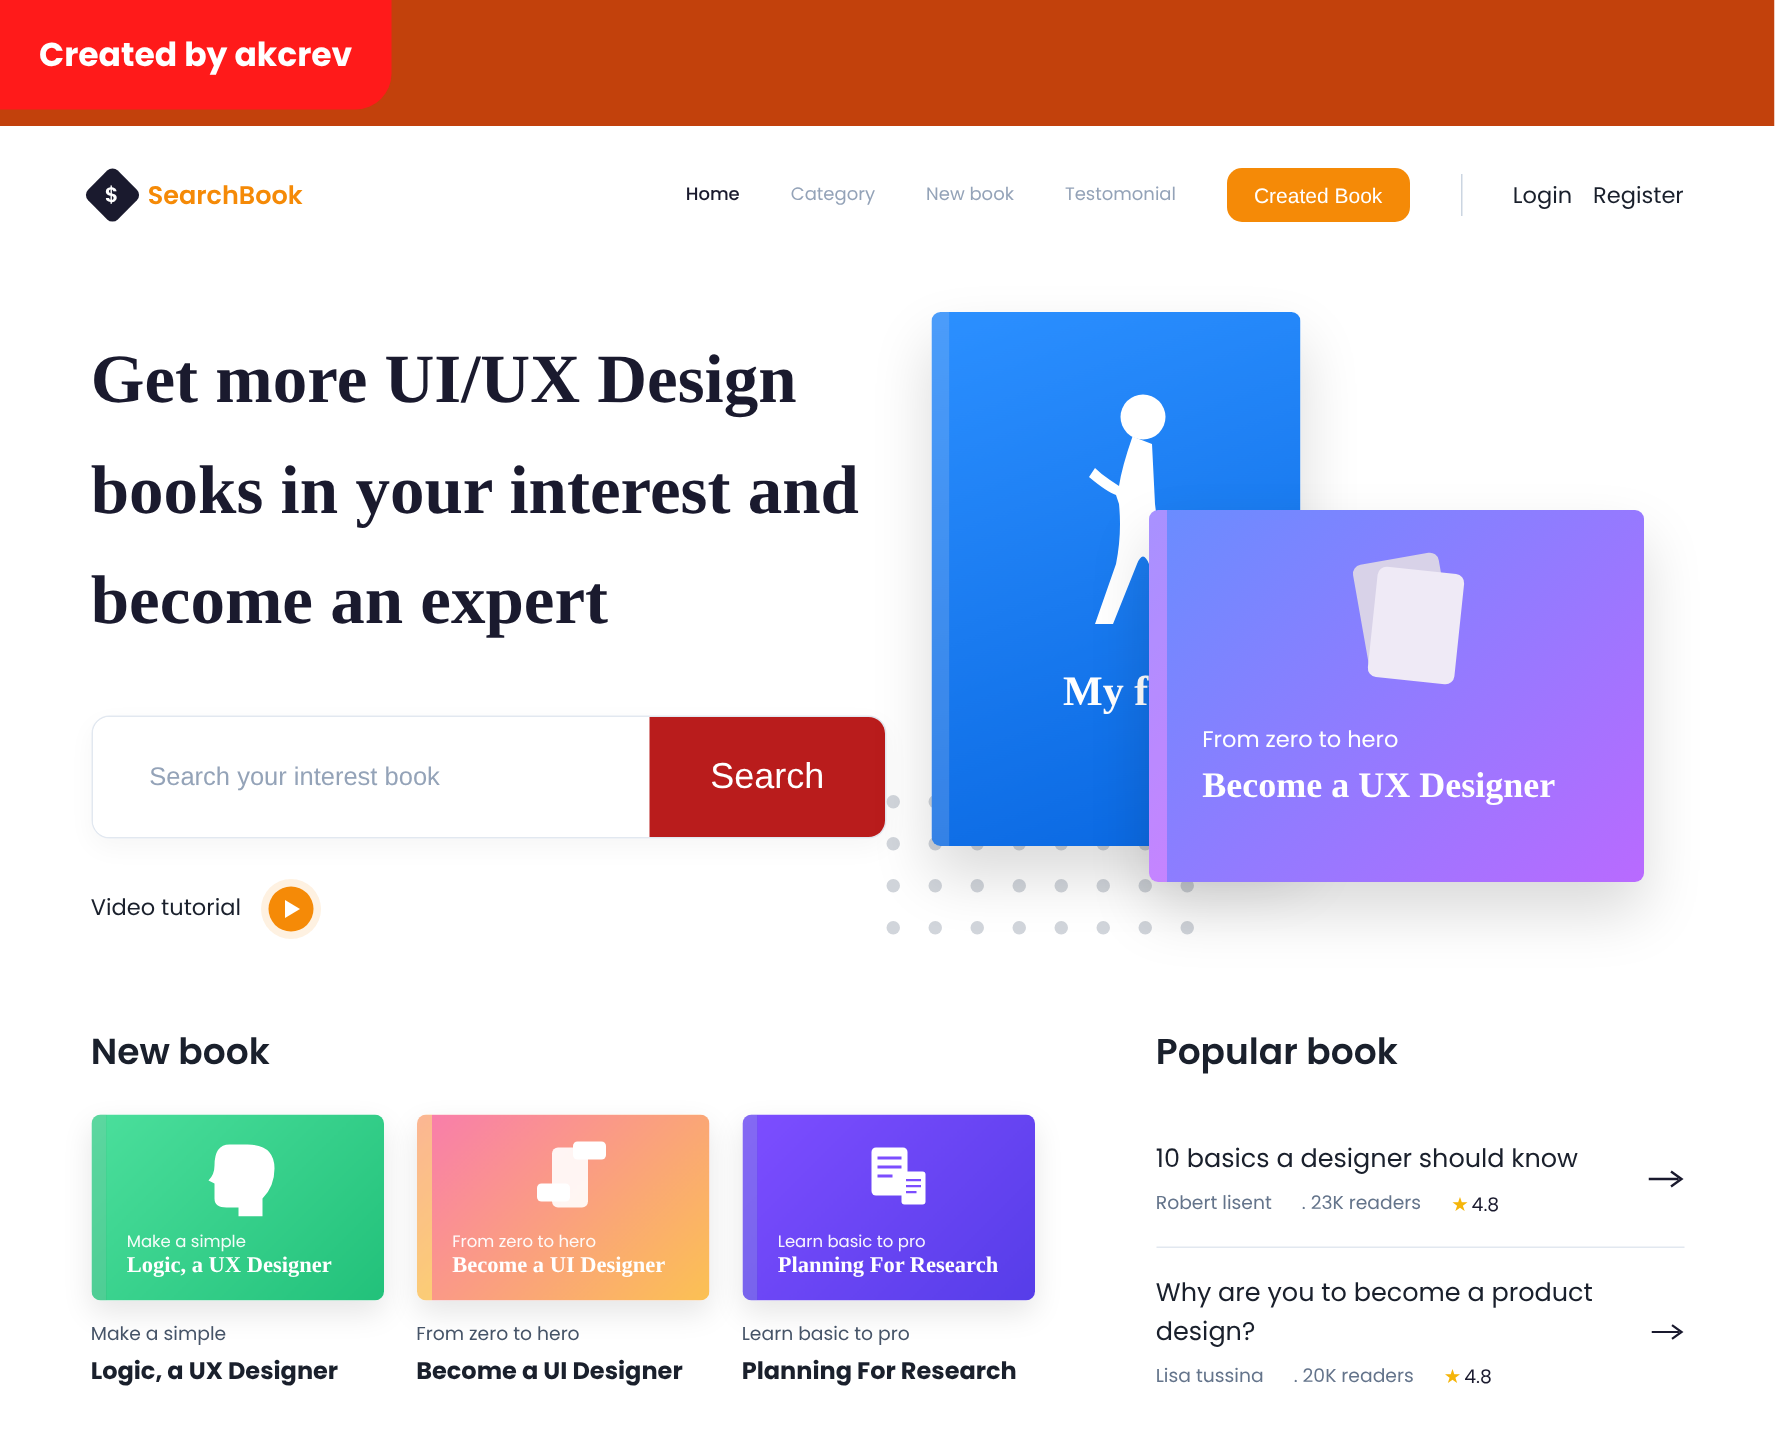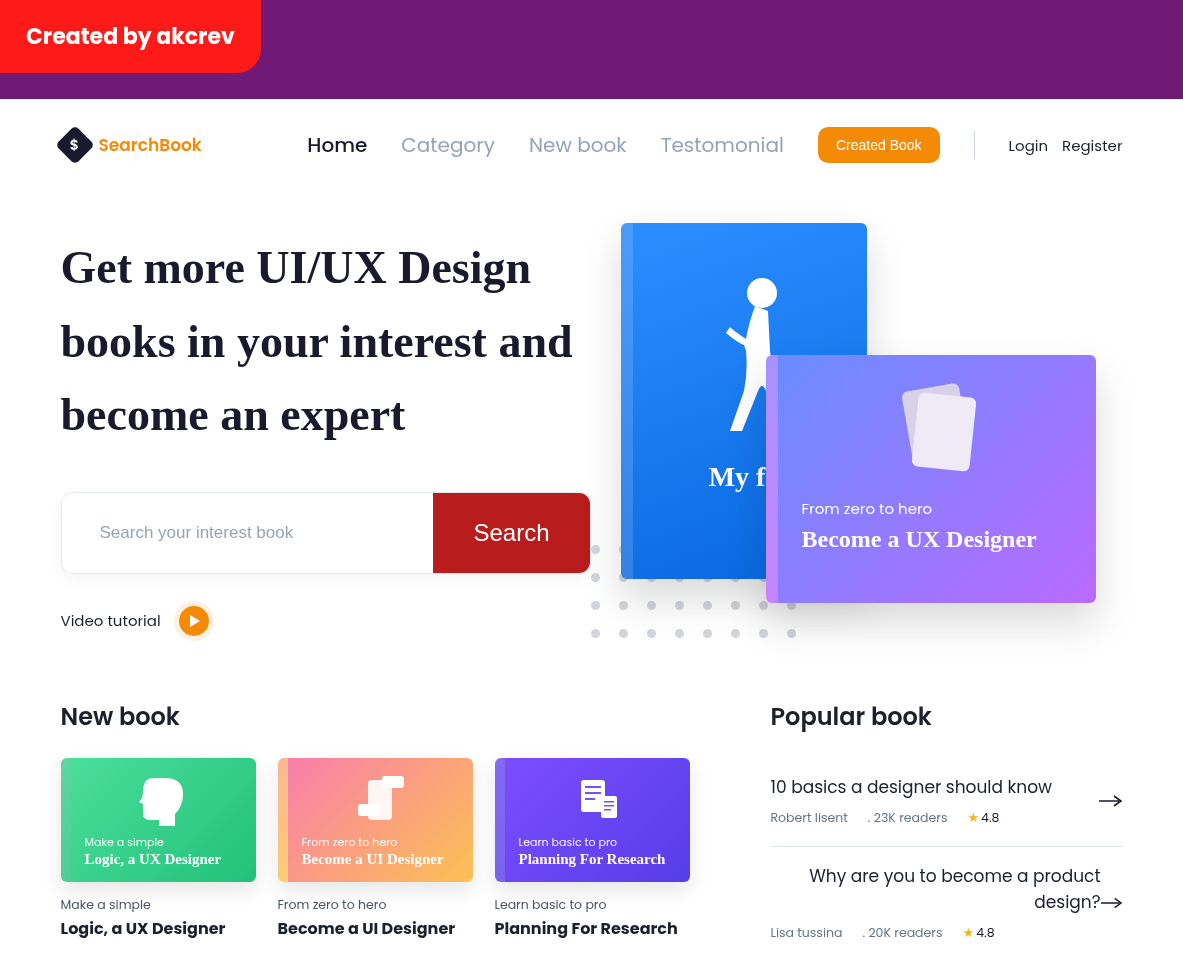--- a/index.html
+++ b/index.html
@@ -1,26 +1,26 @@
 <!DOCTYPE html>
 <html><head>
 <meta charset="utf-8">
 <style>
 * { margin:0; padding:0; box-sizing:border-box; }
 body { font-family: 'Poppins', -apple-system, BlinkMacSystemFont, sans-serif; color:#1a202c; background:#fff; }
-.black-banner { background:#701a75; height:99px; position:relative; }
+.black-banner { background:#c2410c; height:84px; position:relative; }
 .badge { position:absolute; top:0; left:0; background:#ff1a1a; color:#fff; font-weight:700; font-size:22px; padding:20px 26px; border-radius:0 0 24px 0; }
 .page { max-width:1070px; margin:0 auto; padding:0 4px; }
 .nav { display:flex; align-items:center; padding:28px 0 0; gap:28px; }
 .logo { display:flex; align-items:center; gap:10px; }
 .logo-icon { width:28px; height:28px; background:#1a1a2e; transform:rotate(45deg); border-radius:5px; display:flex; align-items:center; justify-content:center; }
 .logo-icon span { transform:rotate(-45deg); color:#fff; font-size:14px; font-weight:600; }
 .logo-text { color:#f58a07; font-weight:600; font-size:17px; }
 .nav-links { display:flex; gap:34px; margin-left:auto; align-items:center; }
-.nav-link { color:#94a3b8; font-size:20px; cursor:pointer; }
+.nav-link { color:#94a3b8; font-size:12px; cursor:pointer; }
 .nav-link.active { color:#1a1a2e; font-weight:500; }
 .borrow-btn { background:#f58a07; color:#fff; border:none; border-radius:10px; padding:10px 18px; font-size:14px; font-weight:500; cursor:pointer; }
 .divider { width:1px; height:28px; background:#cbd5e1; }
 .auth { display:flex; gap:14px; align-items:flex-end; }
 .auth span { font-size:15px; cursor:pointer; }
 
 .hero { display:flex; padding-top:68px; }
 .hero-left { flex:0 0 530px; }
 .hero-title { font-family:'Georgia', serif; font-size:46px; font-weight:700; line-height:1.6; color:#1a1a2e; }
 .searchbar { display:flex; margin-top:40px; border:1px solid #e2e8f0; border-radius:12px; overflow:hidden; height:82px; box-shadow:0 6px 18px rgba(0,0,0,0.04); }
@@ -53,21 +53,21 @@
 .cover-pink { background:linear-gradient(135deg,#f97eaa,#fbc153); }
 .cover-purple { background:linear-gradient(135deg,#7c4dff,#563de8); }
 .cover-sub { color:#fff; font-size:11px; opacity:0.95; }
 .cover-title { color:#fff; font-family:Georgia,serif; font-weight:700; font-size:15px; }
 .cover-icon { position:absolute; top:16px; left:50%; transform:translateX(-50%); }
 .card-sub { font-size:12.5px; color:#475569; margin-top:14px; }
 .card-title { font-size:16px; font-weight:700; margin-top:2px; }
 .star { color:#f5b50a; font-size:13px; margin-right:2px; }
 
 .popular { flex:1; }
-.pop-item { border-bottom:1px solid #e2e8f0; padding:16px 0 18px; display:flex; justify-content:space-between; align-items:center; cursor:pointer;text-align:right; }
+.pop-item { border-bottom:1px solid #e2e8f0; padding:16px 0 18px; display:flex; justify-content:space-between; align-items:center; cursor:pointer; }
 .pop-item:last-child { border-bottom:none; }
 .pop-title { font-size:17px; margin-bottom:8px; }
 .pop-meta { display:flex; gap:20px; font-size:12.5px; color:#64748b; align-items:center; }
 .pop-rating { color:#1a1a2e; }
 .arrow-icon { color:#1a1a2e; }
 </style>
 </head>
 <body>
 
 <div class="black-banner">

